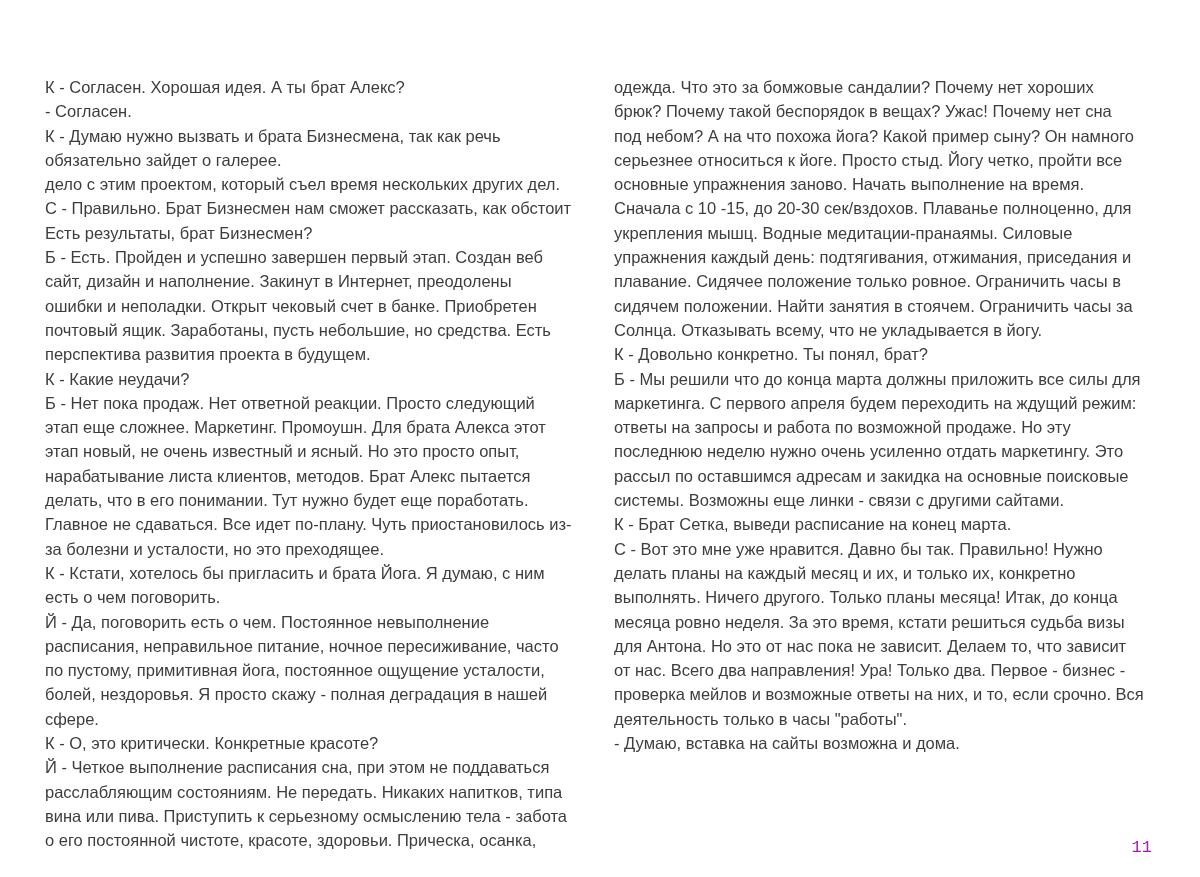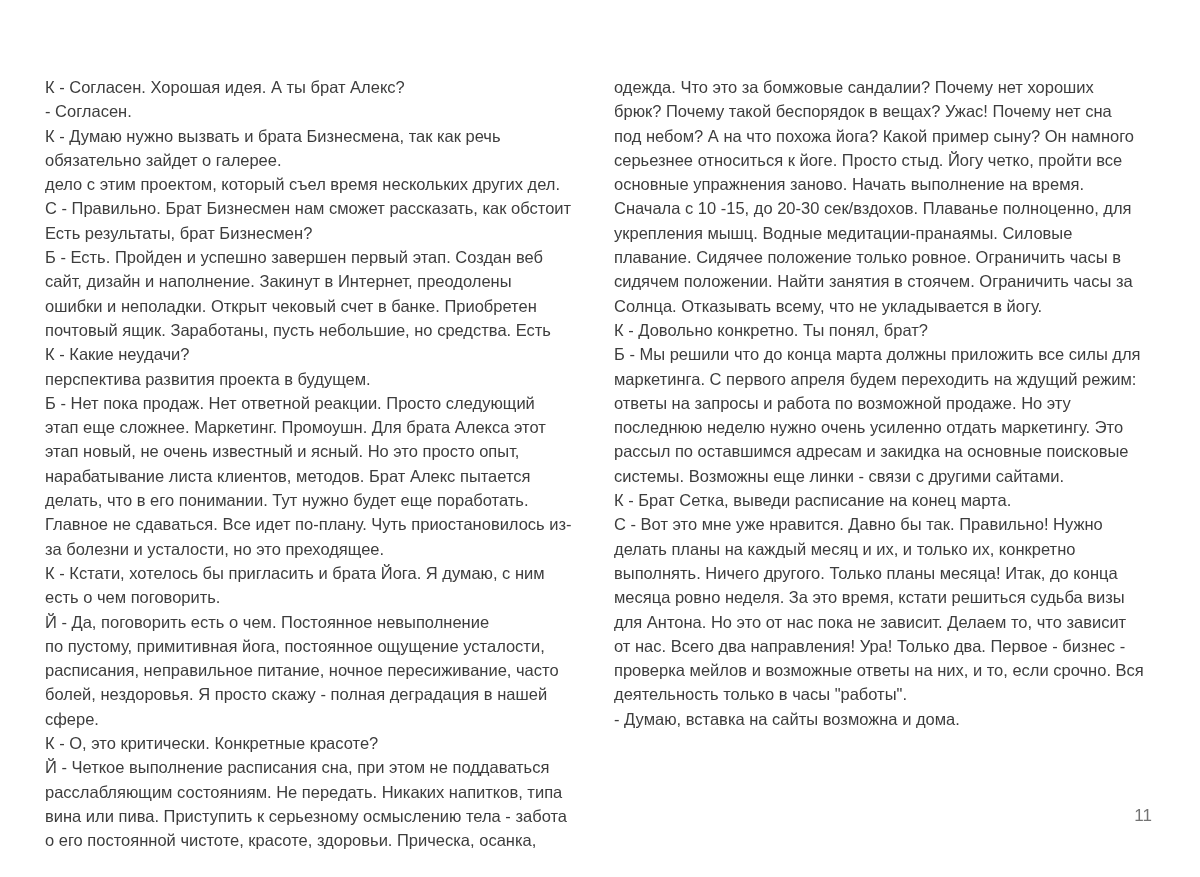--- a/index.html
+++ b/index.html
@@ -24,73 +24,75 @@
     white-space: nowrap;
     margin-top: 28px;
   }
   .col-left  { left: 45px;  width: 550px; }
   .col-right { left: 614px; width: 545px; }
   .line {
     height: 24.3px;
   }
   .page-number {
     position: absolute;
-    top: 806px;
+    top: 838px;
     right: 48px;
     font-size: 17px;
     line-height: 20px;
-    color: #737373;
+    color: #a21caf;
+    font-family: Liberation Mono, monospace;
   }
 </style>
 </head>
 <body>
 
 <div class="page">
   <div class="col col-left">
       <div class="line">К - Согласен. Хорошая идея. А ты брат Алекс?</div>
       <div class="line">- Согласен.</div>
       <div class="line">К - Думаю нужно вызвать и брата Бизнесмена, так как речь</div>
       <div class="line">обязательно зайдет о галерее.</div>
       <div class="line">дело с этим проектом, который съел время нескольких других дел.</div>
       <div class="line">С - Правильно. Брат Бизнесмен нам сможет рассказать, как обстоит</div>
       <div class="line">Есть результаты, брат Бизнесмен?</div>
       <div class="line">Б - Есть. Пройден и успешно завершен первый этап. Создан веб</div>
       <div class="line">сайт, дизайн и наполнение. Закинут в Интернет, преодолены</div>
       <div class="line">ошибки и неполадки. Открыт чековый счет в банке. Приобретен</div>
       <div class="line">почтовый ящик. Заработаны, пусть небольшие, но средства. Есть</div>
+      <div class="line">перспектива развития проекта в будущем.</div>
       <div class="line">К - Какие неудачи?</div>
-      <div class="line">перспектива развития проекта в будущем.</div>
       <div class="line">Б - Нет пока продаж. Нет ответной реакции. Просто следующий</div>
       <div class="line">этап еще сложнее. Маркетинг. Промоушн. Для брата Алекса этот</div>
       <div class="line">этап новый, не очень известный и ясный. Но это просто опыт,</div>
       <div class="line">нарабатывание листа клиентов, методов. Брат Алекс пытается</div>
       <div class="line">делать, что в его понимании. Тут нужно будет еще поработать.</div>
       <div class="line">Главное не сдаваться. Все идет по-плану. Чуть приостановилось из-</div>
       <div class="line">за болезни и усталости, но это преходящее.</div>
       <div class="line">К - Кстати, хотелось бы пригласить и брата Йога. Я думаю, с ним</div>
       <div class="line">есть о чем поговорить.</div>
       <div class="line">Й - Да, поговорить есть о чем. Постоянное невыполнение</div>
+      <div class="line">расписания, неправильное питание, ночное пересиживание, часто</div>
       <div class="line">по пустому, примитивная йога, постоянное ощущение усталости,</div>
-      <div class="line">расписания, неправильное питание, ночное пересиживание, часто</div>
       <div class="line">болей, нездоровья. Я просто скажу - полная деградация в нашей</div>
       <div class="line">сфере.</div>
       <div class="line">К - О, это критически. Конкретные красоте?</div>
       <div class="line">Й - Четкое выполнение расписания сна, при этом не поддаваться</div>
       <div class="line">расслабляющим состояниям. Не передать. Никаких напитков, типа</div>
       <div class="line">вина или пива. Приступить к серьезному осмыслению тела - забота</div>
       <div class="line">о его постоянной чистоте, красоте, здоровьи. Прическа, осанка,</div>
     </div>
   <div class="col col-right">
       <div class="line">одежда. Что это за бомжовые сандалии? Почему нет хороших</div>
       <div class="line">брюк? Почему такой беспорядок в вещах? Ужас! Почему нет сна</div>
       <div class="line">под небом? А на что похожа йога? Какой пример сыну? Он намного</div>
       <div class="line">серьезнее относиться к йоге. Просто стыд. Йогу четко, пройти все</div>
       <div class="line">основные упражнения заново. Начать выполнение на время.</div>
       <div class="line">Сначала с 10 -15, до 20-30 сек/вздохов. Плаванье полноценно, для</div>
       <div class="line">укрепления мышц. Водные медитации-пранаямы. Силовые</div>
+      <div class="line">упражнения каждый день: подтягивания, отжимания, приседания и</div>
       <div class="line">плавание. Сидячее положение только ровное. Ограничить часы в</div>
       <div class="line">сидячем положении. Найти занятия в стоячем. Ограничить часы за</div>
       <div class="line">Солнца. Отказывать всему, что не укладывается в йогу.</div>
       <div class="line">К - Довольно конкретно. Ты понял, брат?</div>
       <div class="line">Б - Мы решили что до конца марта должны приложить все силы для</div>
       <div class="line">маркетинга. С первого апреля будем переходить на ждущий режим:</div>
       <div class="line">ответы на запросы и работа по возможной продаже. Но эту</div>
       <div class="line">последнюю неделю нужно очень усиленно отдать маркетингу. Это</div>
       <div class="line">рассыл по оставшимся адресам и закидка на основные поисковые</div>
       <div class="line">системы. Возможны еще линки - связи с другими сайтами.</div>

